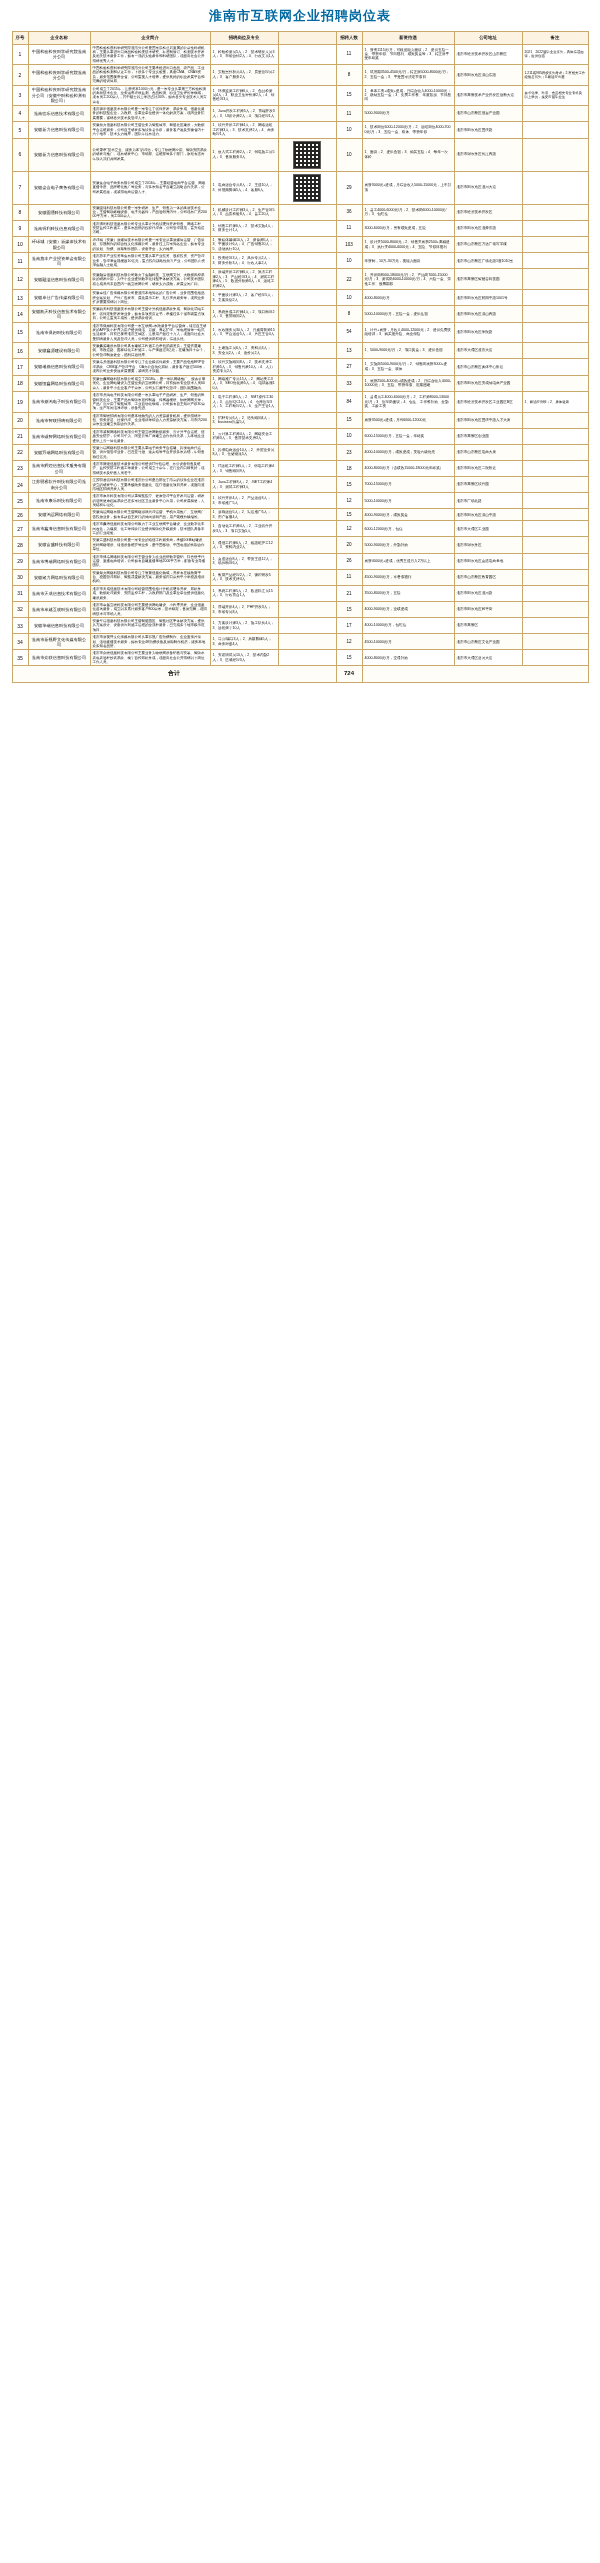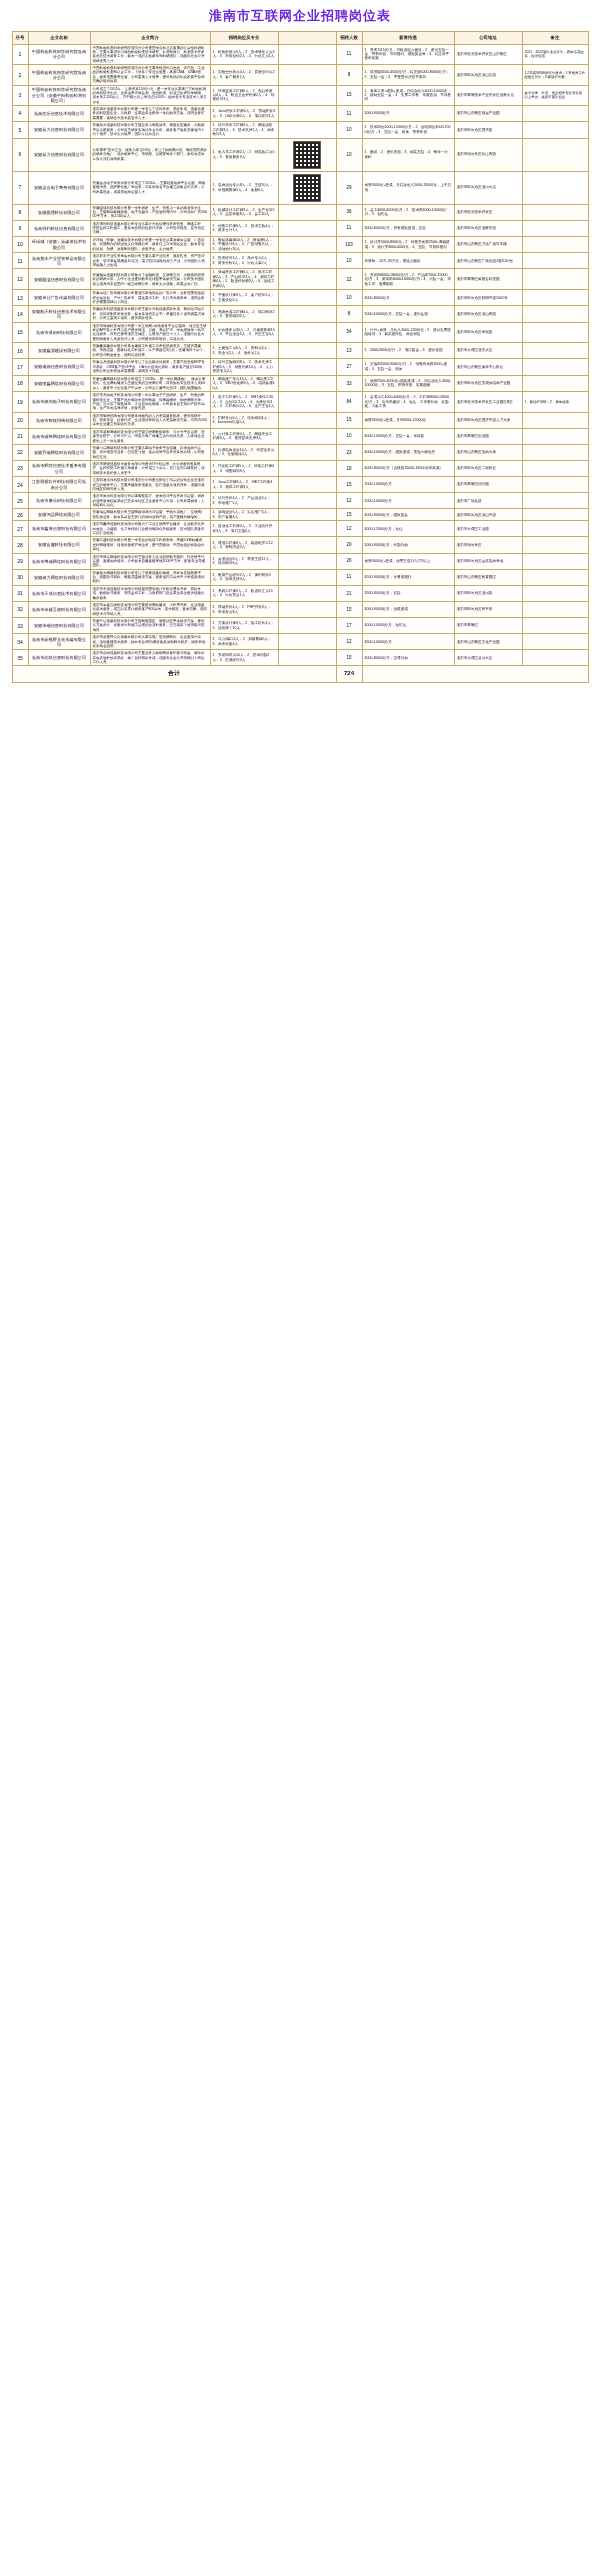--- a/index.html
+++ b/index.html
@@ -1,18 +1,18 @@
 <!DOCTYPE html>
 <html><head>
 <meta charset="utf-8">
 <style>
   html,body{margin:0;padding:0;background:#ffffff;}
   body{font-family:"Liberation Sans","DejaVu Sans",sans-serif;color:#111;}
   .page{width:600px;background:#fff;padding:0;box-sizing:border-box;}
-  .title{text-align:center;font-size:13px;font-weight:bold;letter-spacing:1px;padding:7px 0 6px 0;color:#6d28d9;}
+  .title{text-align:center;font-size:13px;font-weight:bold;letter-spacing:1px;padding:7px 0 6px 0;color:#0369a1;}
   table{border-collapse:collapse;width:576px;margin:0 auto 6px auto;table-layout:fixed;}
   col.c0{width:16px}
   col.c1{width:62px}
   col.c2{width:120px}
   col.c3{width:68px}
   col.c4{width:58px}
   col.c5{width:26px}
   col.c6{width:92px}
   col.c7{width:68px}
   col.c8{width:66px}

